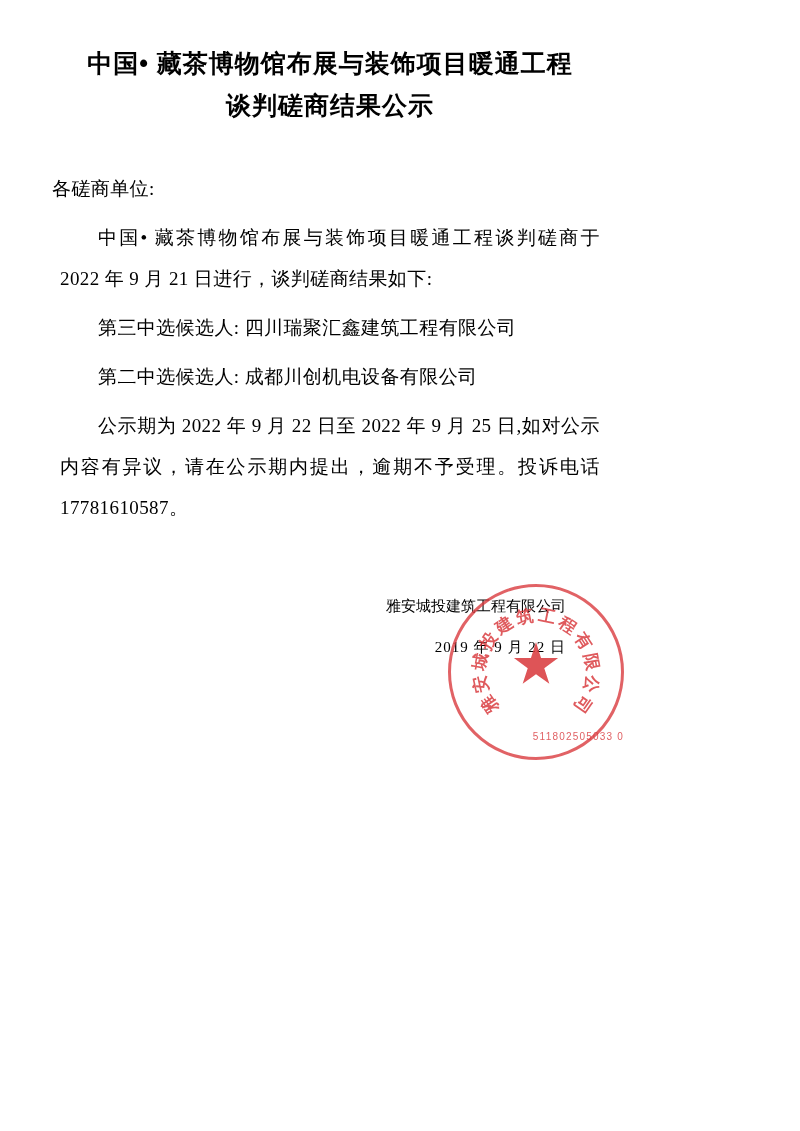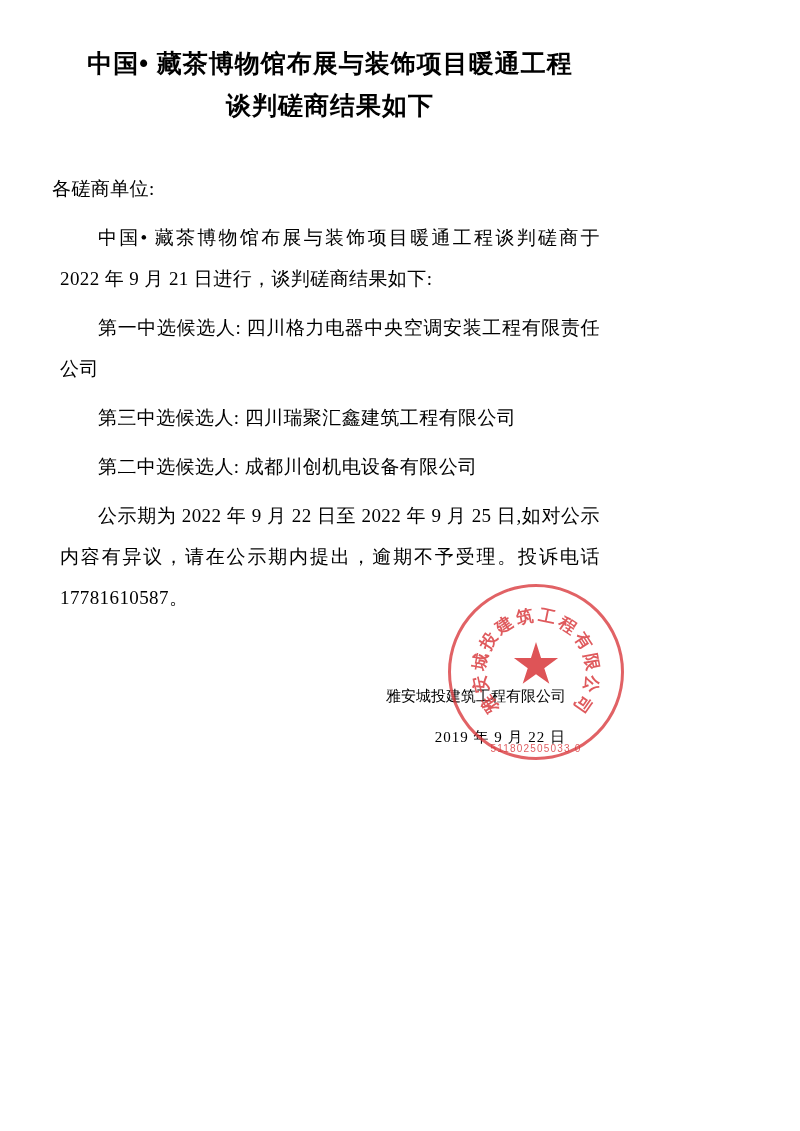--- a/index.html
+++ b/index.html
@@ -110,47 +110,46 @@
     font-size: 17px;
     font-weight: bold;
     color: #d8363a;
     opacity: 0.82;
     font-family: "Liberation Sans", "DejaVu Sans", sans-serif;
     transform-origin: 0 0;
   }
   .seal-code {
     position: absolute;
     width: 100%;
-    text-align: center;
-    bottom: 6px;
+    text-align: right;
+    bottom: 18px;
     font-size: 10px;
     letter-spacing: 1.2px;
     color: #d8363a;
     opacity: 0.8;
     font-family: "Liberation Sans", "DejaVu Sans", sans-serif;
   }
 </style>
 </head>
 <body>
 
 <div class="page">
 
   <h1 class="doc-title">
     <span class="title-line">中国• 藏茶博物馆布展与装饰项目暖通工程</span>
-    <span class="title-line">谈判磋商结果如下</span>
+    <span class="title-line">谈判磋商结果公示</span>
   </h1>
 
   <div class="body-text">
 
     <p class="salutation">各磋商单位:</p>
 
     <p class="para">中国• 藏茶博物馆布展与装饰项目暖通工程谈判磋商于 2022 年 9 月 21 日进行，谈判磋商结果如下:</p>
 
 
-    <p class="para item">第一中选候选人:  四川格力电器中央空调安装工程有限责任公司</p>
     <p class="para item">第三中选候选人:  四川瑞聚汇鑫建筑工程有限公司</p>
     <p class="para item">第二中选候选人:  成都川创机电设备有限公司</p>
 
     <p class="para">公示期为 2022 年 9 月 22 日至 2022 年 9 月 25 日,如对公示内容有异议，请在公示期内提出，逾期不予受理。投诉电话 17781610587。</p>
 
   </div>
 
   <div class="sign-block">
     <span class="sign-name">雅安城投建筑工程有限公司</span>
     <span class="sign-date">2019 年 9 月  22 日</span>

